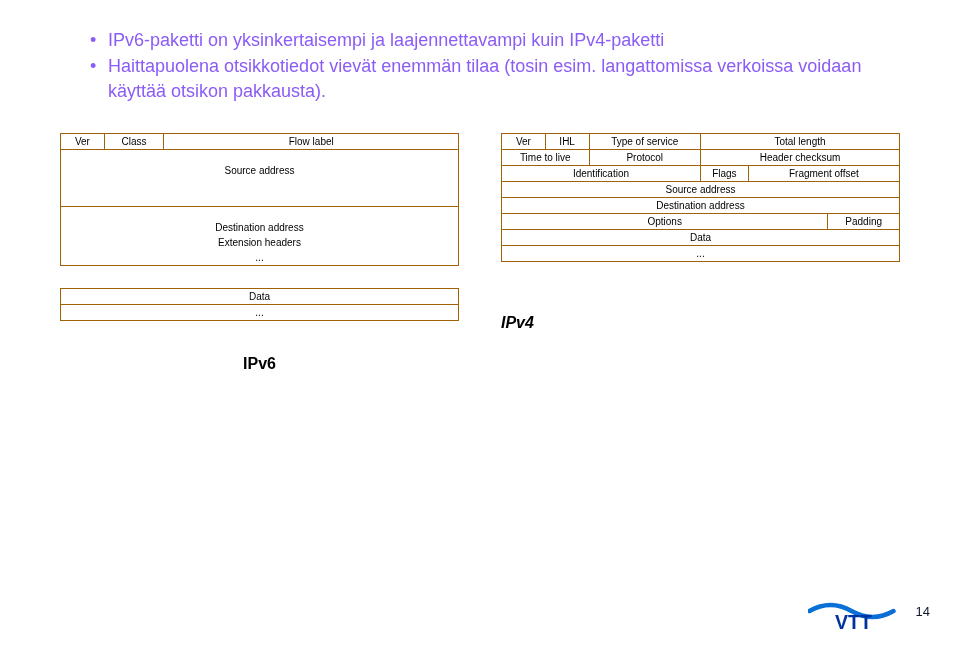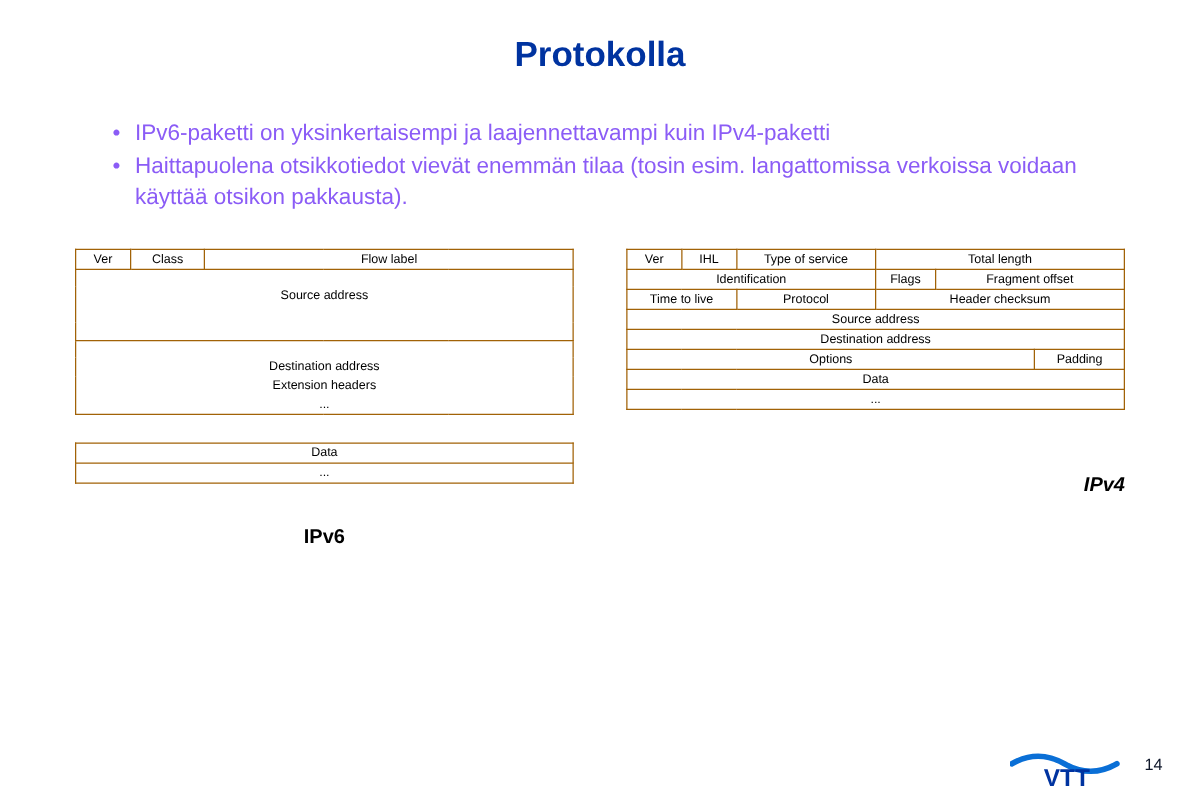--- a/index.html
+++ b/index.html
@@ -7,35 +7,34 @@
   .page { width: 960px; height: 646px; position: relative; padding: 28px 60px 0 60px; }
   .title { color: #0033a0; font-size: 28px; font-weight: bold; text-align: center; margin-bottom: 34px; }
   .bullets { margin-left: 30px; margin-bottom: 30px; }
   .bullets li { list-style: none; position: relative; font-size: 18px; line-height: 1.35; color: #8b5cf6; margin-bottom: 2px; padding-left: 18px; }
   .bullets li::before { content: "•"; position: absolute; left: 0; top: 0; font-size: 18px; }
   .tables-row { display: flex; gap: 42px; margin-top: 6px; }
   .tcol { flex: 1 1 50%; }
   table.pkt { border-collapse: collapse; width: 100%; table-layout: fixed; }
   table.pkt td { border: 1px solid #a16207; font-size: 10px; text-align: center; padding: 1px 2px; height: 15px; line-height: 13px; white-space: nowrap; overflow: hidden; }
   .rowgap { height: 22px; }
-  .label4 { text-align: right; font-style: italic; font-weight: bold; font-size: 16px; margin-top: 8px; }
+  .label4 { text-align: left; font-style: italic; font-weight: bold; font-size: 16px; margin-top: 8px; }
   .label6 { text-align: center; font-weight: bold; font-size: 16px; margin-top: 8px; margin-left: 0; }
   .tcol-left { width: 50%; }
   .footer { position: absolute; right: 30px; bottom: 12px; display: flex; align-items: center; gap: 18px; }
   .pagenum { font-size: 13px; color: #0f172a; padding-bottom: 6px; }
   
   .logo { width: 90px; height: 40px; position: relative; }
   .logo svg { width: 100%; height: 100%; }
 </style>
 </head>
 <body>
 
 <div class="page">
 
-  <div class="title">Protokolla</div>
 
   <ul class="bullets">
     <li>IPv6-paketti on yksinkertaisempi ja laajennettavampi kuin IPv4-paketti</li>
     <li>Haittapuolena otsikkotiedot vievät enemmän tilaa (tosin esim. langattomissa verkoissa voidaan käyttää otsikon pakkausta).</li>
   </ul>
 
   <div class="tables-row">
 
     <div class="tcol tcol-left">
       <table class="pkt">
@@ -104,28 +103,28 @@
             <col style="width:18%">
         </colgroup>
         <tbody>
             <tr>
           <td>Ver</td>
           <td>IHL</td>
           <td>Type of service</td>
           <td colspan="3">Total length</td>
         </tr>
         <tr>
+          <td colspan="2">Time to live</td>
+          <td>Protocol</td>
+          <td colspan="3">Header checksum</td>
+        </tr>
+        <tr>
           <td colspan="3">Identification</td>
           <td>Flags</td>
           <td colspan="2">Fragment offset</td>
-        </tr>
-        <tr>
-          <td colspan="2">Time to live</td>
-          <td>Protocol</td>
-          <td colspan="3">Header checksum</td>
         </tr>
         <tr>
               <td colspan="6">Source address</td>
             </tr>
         <tr>
               <td colspan="6">Destination address</td>
             </tr>
         <tr>
           <td colspan="5">Options</td>
           <td>Padding</td>

